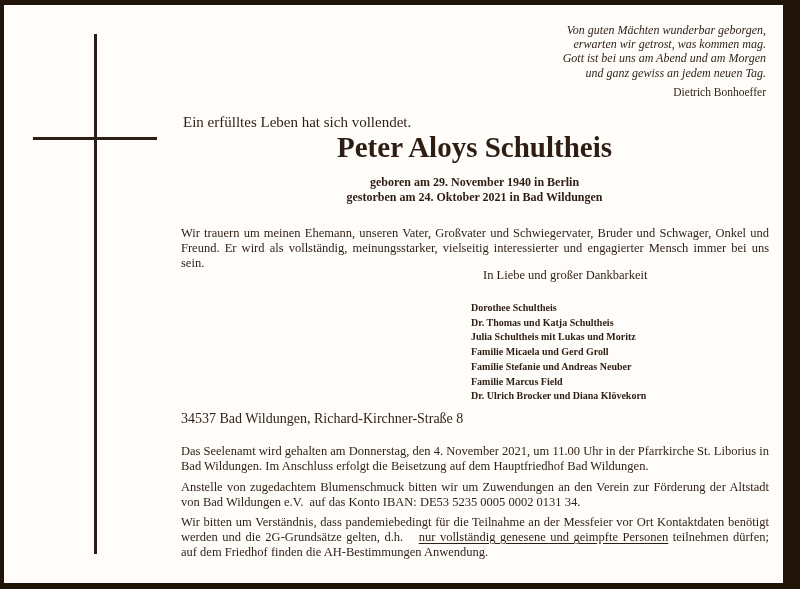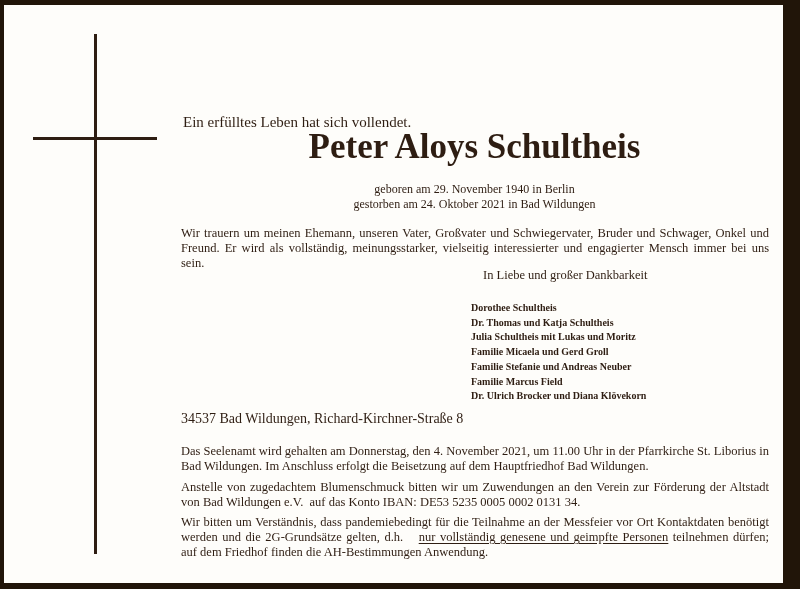--- a/index.html
+++ b/index.html
@@ -39,24 +39,24 @@
   .opening {
     position: absolute; left: 183px; top: 114px;
     font-size: 15px;
   }
 
   .name-block {
     position: absolute; left: 180px; top: 128px; width: 589px;
     text-align: center;
   }
   .deceased-name {
-    font-size: 35px; line-height: 38px; font-weight: bold;
+    font-size: 29px; line-height: 38px; font-weight: bold;
     margin: 0;
   }
-  .life-dates { margin-top: 16px; font-size: 12px; line-height: 15px; }
+  .life-dates { margin-top: 9px; font-size: 12px; line-height: 15px; font-weight: bold; }
 
   .para {
     position: absolute; left: 181px; width: 588px;
     font-size: 12.5px; line-height: 15px;
     text-align: justify;
   }
   .tribute   { top: 226px; }
   .service   { top: 444px; }
   .donations { top: 480px; }
   .covid     { top: 515px; }
@@ -87,20 +87,27 @@
   <div class="frame frame-top"></div>
   <div class="frame frame-left"></div>
   <div class="frame frame-right"></div>
   <div class="frame frame-bottom"></div>
 
   <div>
     <div class="cross-stem"></div>
     <div class="cross-arm"></div>
   </div>
 
+  <div class="epigraph">
+    <div>Von guten Mächten wunderbar geborgen,</div>
+    <div>erwarten wir getrost, was kommen mag.</div>
+    <div>Gott ist bei uns am Abend und am Morgen</div>
+    <div>und ganz gewiss an jedem neuen Tag.</div>
+    <div class="epigraph-author">Dietrich Bonhoeffer</div>
+  </div>
 
   <div class="opening">Ein erfülltes Leben hat sich vollendet.</div>
 
   <div class="name-block">
     <h1 class="deceased-name">Peter Aloys Schultheis</h1>
     <div class="life-dates">
       <div>geboren am 29. November 1940 in Berlin</div>
       <div>gestorben am 24. Oktober 2021 in Bad Wildungen</div>
     </div>
   </div>

